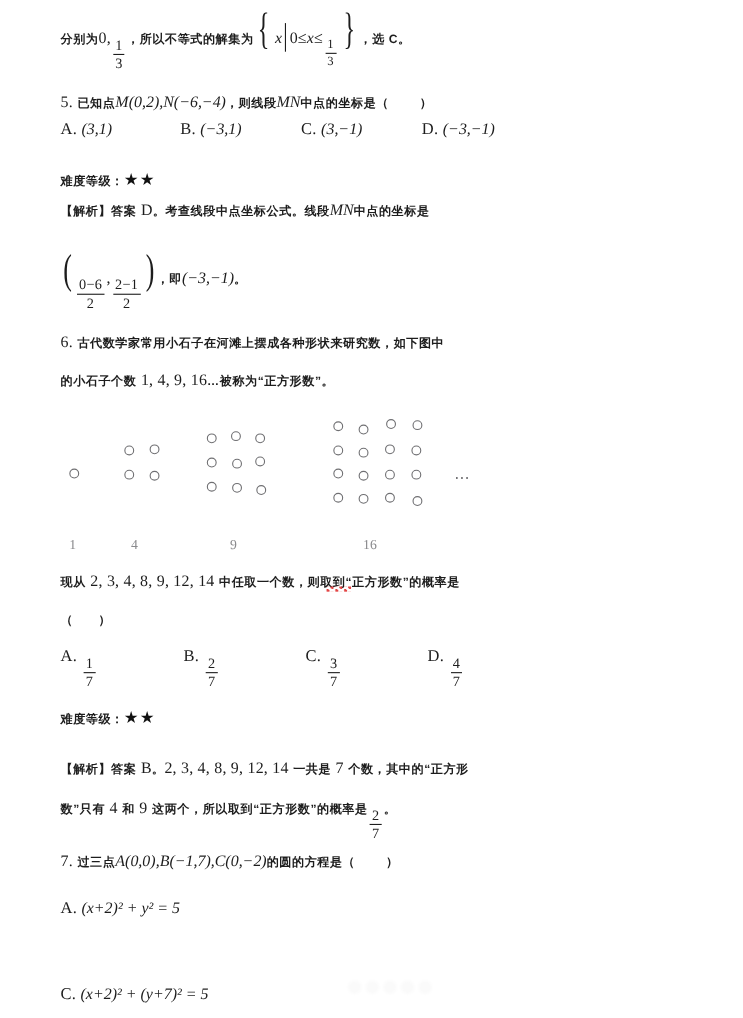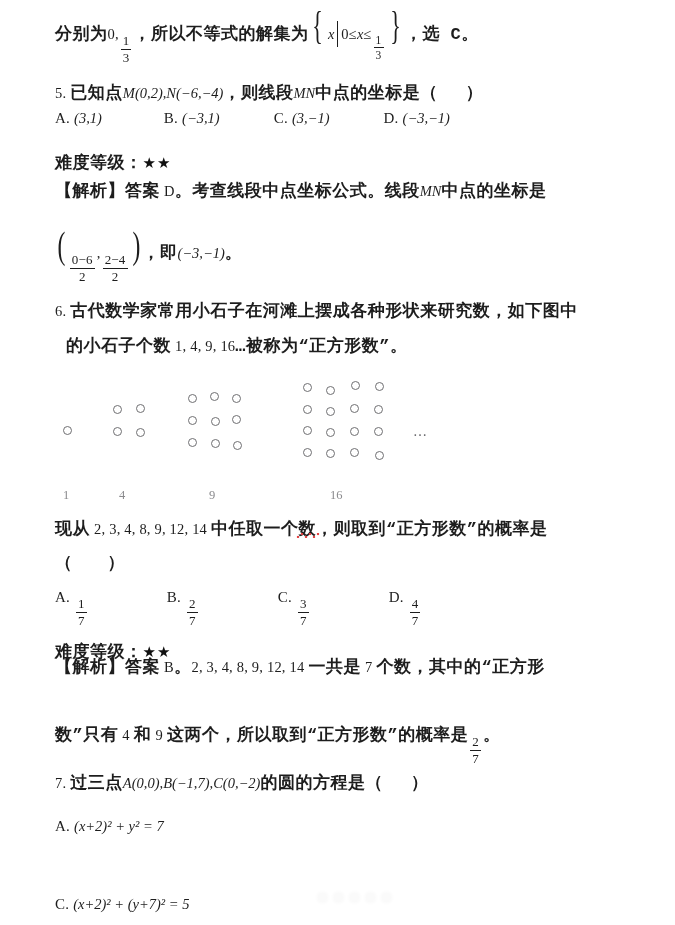--- a/index.html
+++ b/index.html
@@ -26,23 +26,23 @@
     position: absolute;
     left: 55px;
     right: 18px;
     font-size: 15.5px;
     line-height: 22px;
     letter-spacing: 0.2px;
     color: #1d1d1d;
     white-space: nowrap;
   }
   .cn {
-    font-family: Liberation Mono, monospace;
+    font-family: Liberation Sans, sans-serif;
     font-weight: 700;
-    font-size: 17px;
+    font-size: 11px;
     letter-spacing: 0.5px;
   }
   .mathit {
     font-family: "Liberation Serif", "DejaVu Serif", serif;
     font-style: italic;
     font-size: 14.5px;
     letter-spacing: 0;
   }
   .num {
     font-family: "Liberation Serif", "DejaVu Serif", serif;
@@ -211,31 +211,31 @@
     <span class="cn">【解析】</span><span class="cn">答案</span> <span class="num">D</span><span class="cn">。考查线段中点坐标公式。线段</span><span class="mathit">MN</span><span class="cn">中点的坐标是</span>
   </div>
 
   <div class="line" style="top:232px;">
     <span class="bigparen">
         <span class="pz">(</span>
       </span><span class="frac">
         <span class="top">0−6</span>
         <span class="bot">2</span>
       </span><span class="num">,</span><span class="frac">
-        <span class="top">2−4</span>
+        <span class="top">2−1</span>
         <span class="bot">2</span>
       </span><span class="bigparen">
         <span class="pz">)</span>
       </span><span class="cn">，即</span><span class="mathit">(−3,−1)</span><span class="cn">。</span>
   </div>
 
   <div class="line" style="top:300px;">
     <span class="num">6.</span> <span class="cn">古代数学家常用小石子在河滩上摆成各种形状来研究数，如下图中</span>
   </div>
-  <div class="line" style="top:335px;margin-left:11px;">
+  <div class="line" style="top:335px;">
     <span class="cn">的小石子个数</span> <span class="num">1, 4, 9, 16</span><span class="cn">…被称为“正方形数”。</span>
   </div>
 
   <div class="figure">
 
     <div class="dot" style="left:8px;  top:48px;"></div>
 
     <div class="dot" style="left:58px;  top:27px;"></div>
     <div class="dot" style="left:81px;  top:26px;"></div>
     <div class="dot" style="left:58px;  top:49px;"></div>
@@ -298,37 +298,37 @@
         </span></span><span style="display:inline-block;width:78px;"></span><span><span class="opt-letter">D.</span> <span class="frac">
           <span class="top">4</span>
           <span class="bot">7</span>
         </span></span>
   </div>
 
   <div class="line" style="top:641px;">
     <span class="cn">难度等级：</span><span class="star">★★</span>
   </div>
 
-  <div class="line" style="top:656px;">
+  <div class="line" style="top:688px;">
     <span class="cn">【解析】</span><span class="cn">答案</span> <span class="num">B</span><span class="cn">。</span><span class="num">2, 3, 4, 8, 9, 12, 14</span> <span class="cn">一共是</span> <span class="num">7</span> <span class="cn">个数，其中的“正方形</span>
   </div>
 
   <div class="line" style="top:724px;">
     <span class="cn">数”只有</span> <span class="num">4</span> <span class="cn">和</span> <span class="num">9</span> <span class="cn">这两个，所以取到“正方形数”的概率是</span><span class="frac">
         <span class="top">2</span>
         <span class="bot">7</span>
       </span><span class="cn">。</span>
   </div>
 
   <div class="line" style="top:772px;">
     <span class="num">7.</span> <span class="cn">过三点</span><span class="mathit">A(0,0),</span><span class="mathit">B(−1,7),</span><span class="mathit">C(0,−2)</span><span class="cn">的圆的方程是（</span><span class="cn" style="padding-left:28px;">）</span>
   </div>
 
   <div class="line" style="top:815px;">
-    <span class="opt-letter">A.</span> <span class="mathit">(x+2)² + y² = 7</span>
+    <span class="opt-letter">A.</span> <span class="mathit">(x+2)² + y² = 5</span>
   </div>
   <div class="line" style="top:893px;">
     <span class="opt-letter">C.</span> <span class="mathit">(x+2)² + (y+7)² = 5</span>
   </div>
 
   <div class="watermark">
     <span></span>
     <span></span>
     <span></span>
     <span></span>

